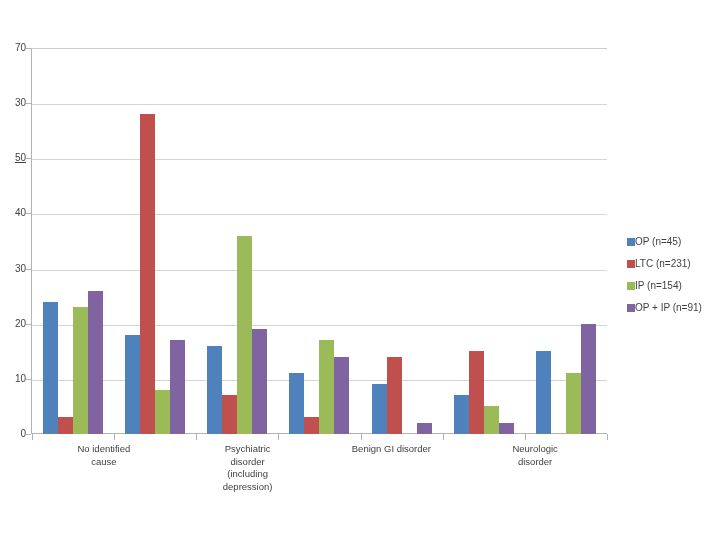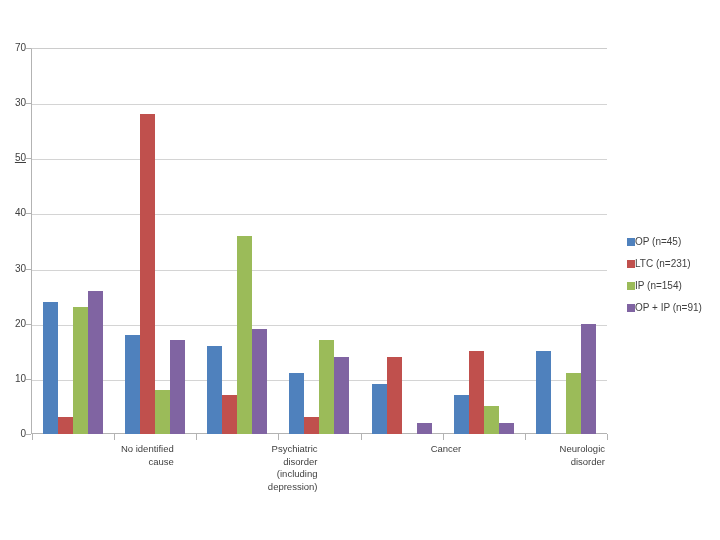--- a/index.html
+++ b/index.html
@@ -111,21 +111,21 @@
   #xlabels {
     position: absolute;
     left: 32px;
     top: 443px;
     width: 575px;
     display: flex;
     flex-direction: row;
   }
   .xlabel {
     flex: 1 1 0;
-    text-align: right;
+    text-align: center;
     font-size: 9.5px;
     line-height: 12.5px;
     color: #3f3f3f;
     padding: 0 2px;
     box-sizing: border-box;
   }
 
   
   #legend {
     position: absolute;
@@ -300,21 +300,21 @@
         <div>No identified</div>
         <div>cause</div>
       </div>
       <div class="xlabel">
         <div>Psychiatric</div>
         <div>disorder</div>
         <div>(including</div>
         <div>depression)</div>
       </div>
       <div class="xlabel">
-        <div>Cancer</div>
+        <div>Benign GI disorder</div>
       </div>
       <div class="xlabel">
         <div>Neurologic</div>
         <div>disorder</div>
       </div>
     </div>
 
   <div id="legend">
       <div class="legend-item">
         <span class="legend-swatch" style="background: rgb(79, 129, 189);"></span>

